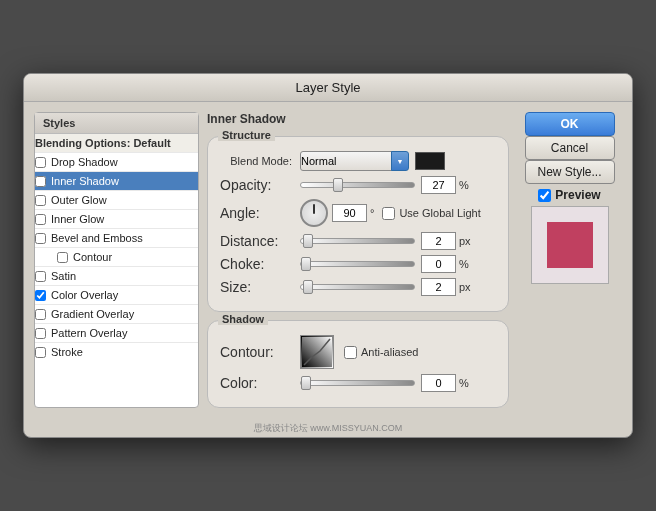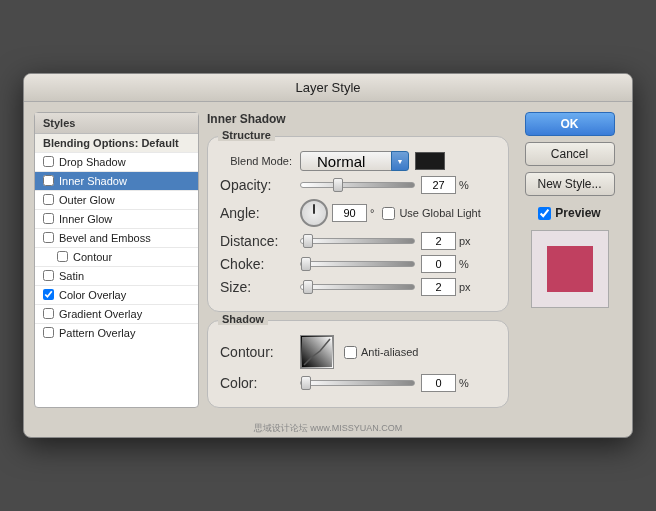--- a/index.html
+++ b/index.html
@@ -46,22 +46,22 @@
     .left-panel-title {
       background: linear-gradient(to bottom, #e0dcd6, #ccc8c2);
       padding: 4px 8px;
       font-size: 11px;
       font-weight: bold;
       color: #333;
       border-bottom: 1px solid #bbb;
     }
     .sidebar-item {
       display: flex;
-      align-items: flex-start;
-      padding: 3px 8px;
+      align-items: flex-end;
+      padding: 3px 0;
       font-size: 11px;
       color: #222;
       cursor: pointer;
       border-bottom: 1px solid #e8e8e8;
       white-space: nowrap;
     }
     .sidebar-item:last-child { border-bottom: none; }
     .sidebar-item.selected {
       background: #4a7fbd;
       color: #fff;
@@ -112,25 +112,25 @@
       width: 72px;
       text-align: left;
       font-size: 14px;
       color: #333;
       margin-right: 8px;
       flex-shrink: 0;
     }
     .blend-mode-select {
       width: 105px;
       height: 20px;
-      font-size: 15px;
+      font-size: 11px;
       border: 1px solid #888;
       border-radius: 3px;
       background: linear-gradient(to bottom, #f5f5f5, #e0dcd6);
-      padding: 0 16px;
+      padding: 0 0;
       margin-right: 4px;
       -webkit-appearance: none;
       cursor: pointer;
     }
     .color-swatch {
       width: 30px;
       height: 18px;
       background: #1a1a1a;
       border: 1px solid #555;
       cursor: pointer;
@@ -218,21 +218,20 @@
     .contour-preview svg {
       width: 30px;
       height: 30px;
     }
     
     .right-panel {
       width: 105px;
       flex-shrink: 0;
       display: flex;
       flex-direction: column;
-      gap: 6px;
       align-items: center;
     }
     .btn {
       width: 90px;
       height: 24px;
       border-radius: 4px;
       border: 1px solid #888;
       font-size: 12px;
       cursor: pointer;
       background: linear-gradient(to bottom, #f0eee8, #d8d4cc);
@@ -382,20 +381,24 @@
       <div class="sidebar-item">
         <input type="checkbox" style="">
         <span>Gradient Overlay</span>
       </div>
 
       <div class="sidebar-item">
         <input type="checkbox" style="">
         <span>Pattern Overlay</span>
       </div>
 
+      <div class="sidebar-item">
+        <input type="checkbox" style="">
+        <span>Stroke</span>
+      </div>
     </div>
 
     <div class="middle-panel">
 
       <div style="font-size:12px; font-weight:bold; color:#333; margin-bottom:2px;">Inner Shadow</div>
 
       <div class="section-box">
         <div class="section-label">Structure</div>
 
         <div class="blend-row" style="margin-top:6px;">

